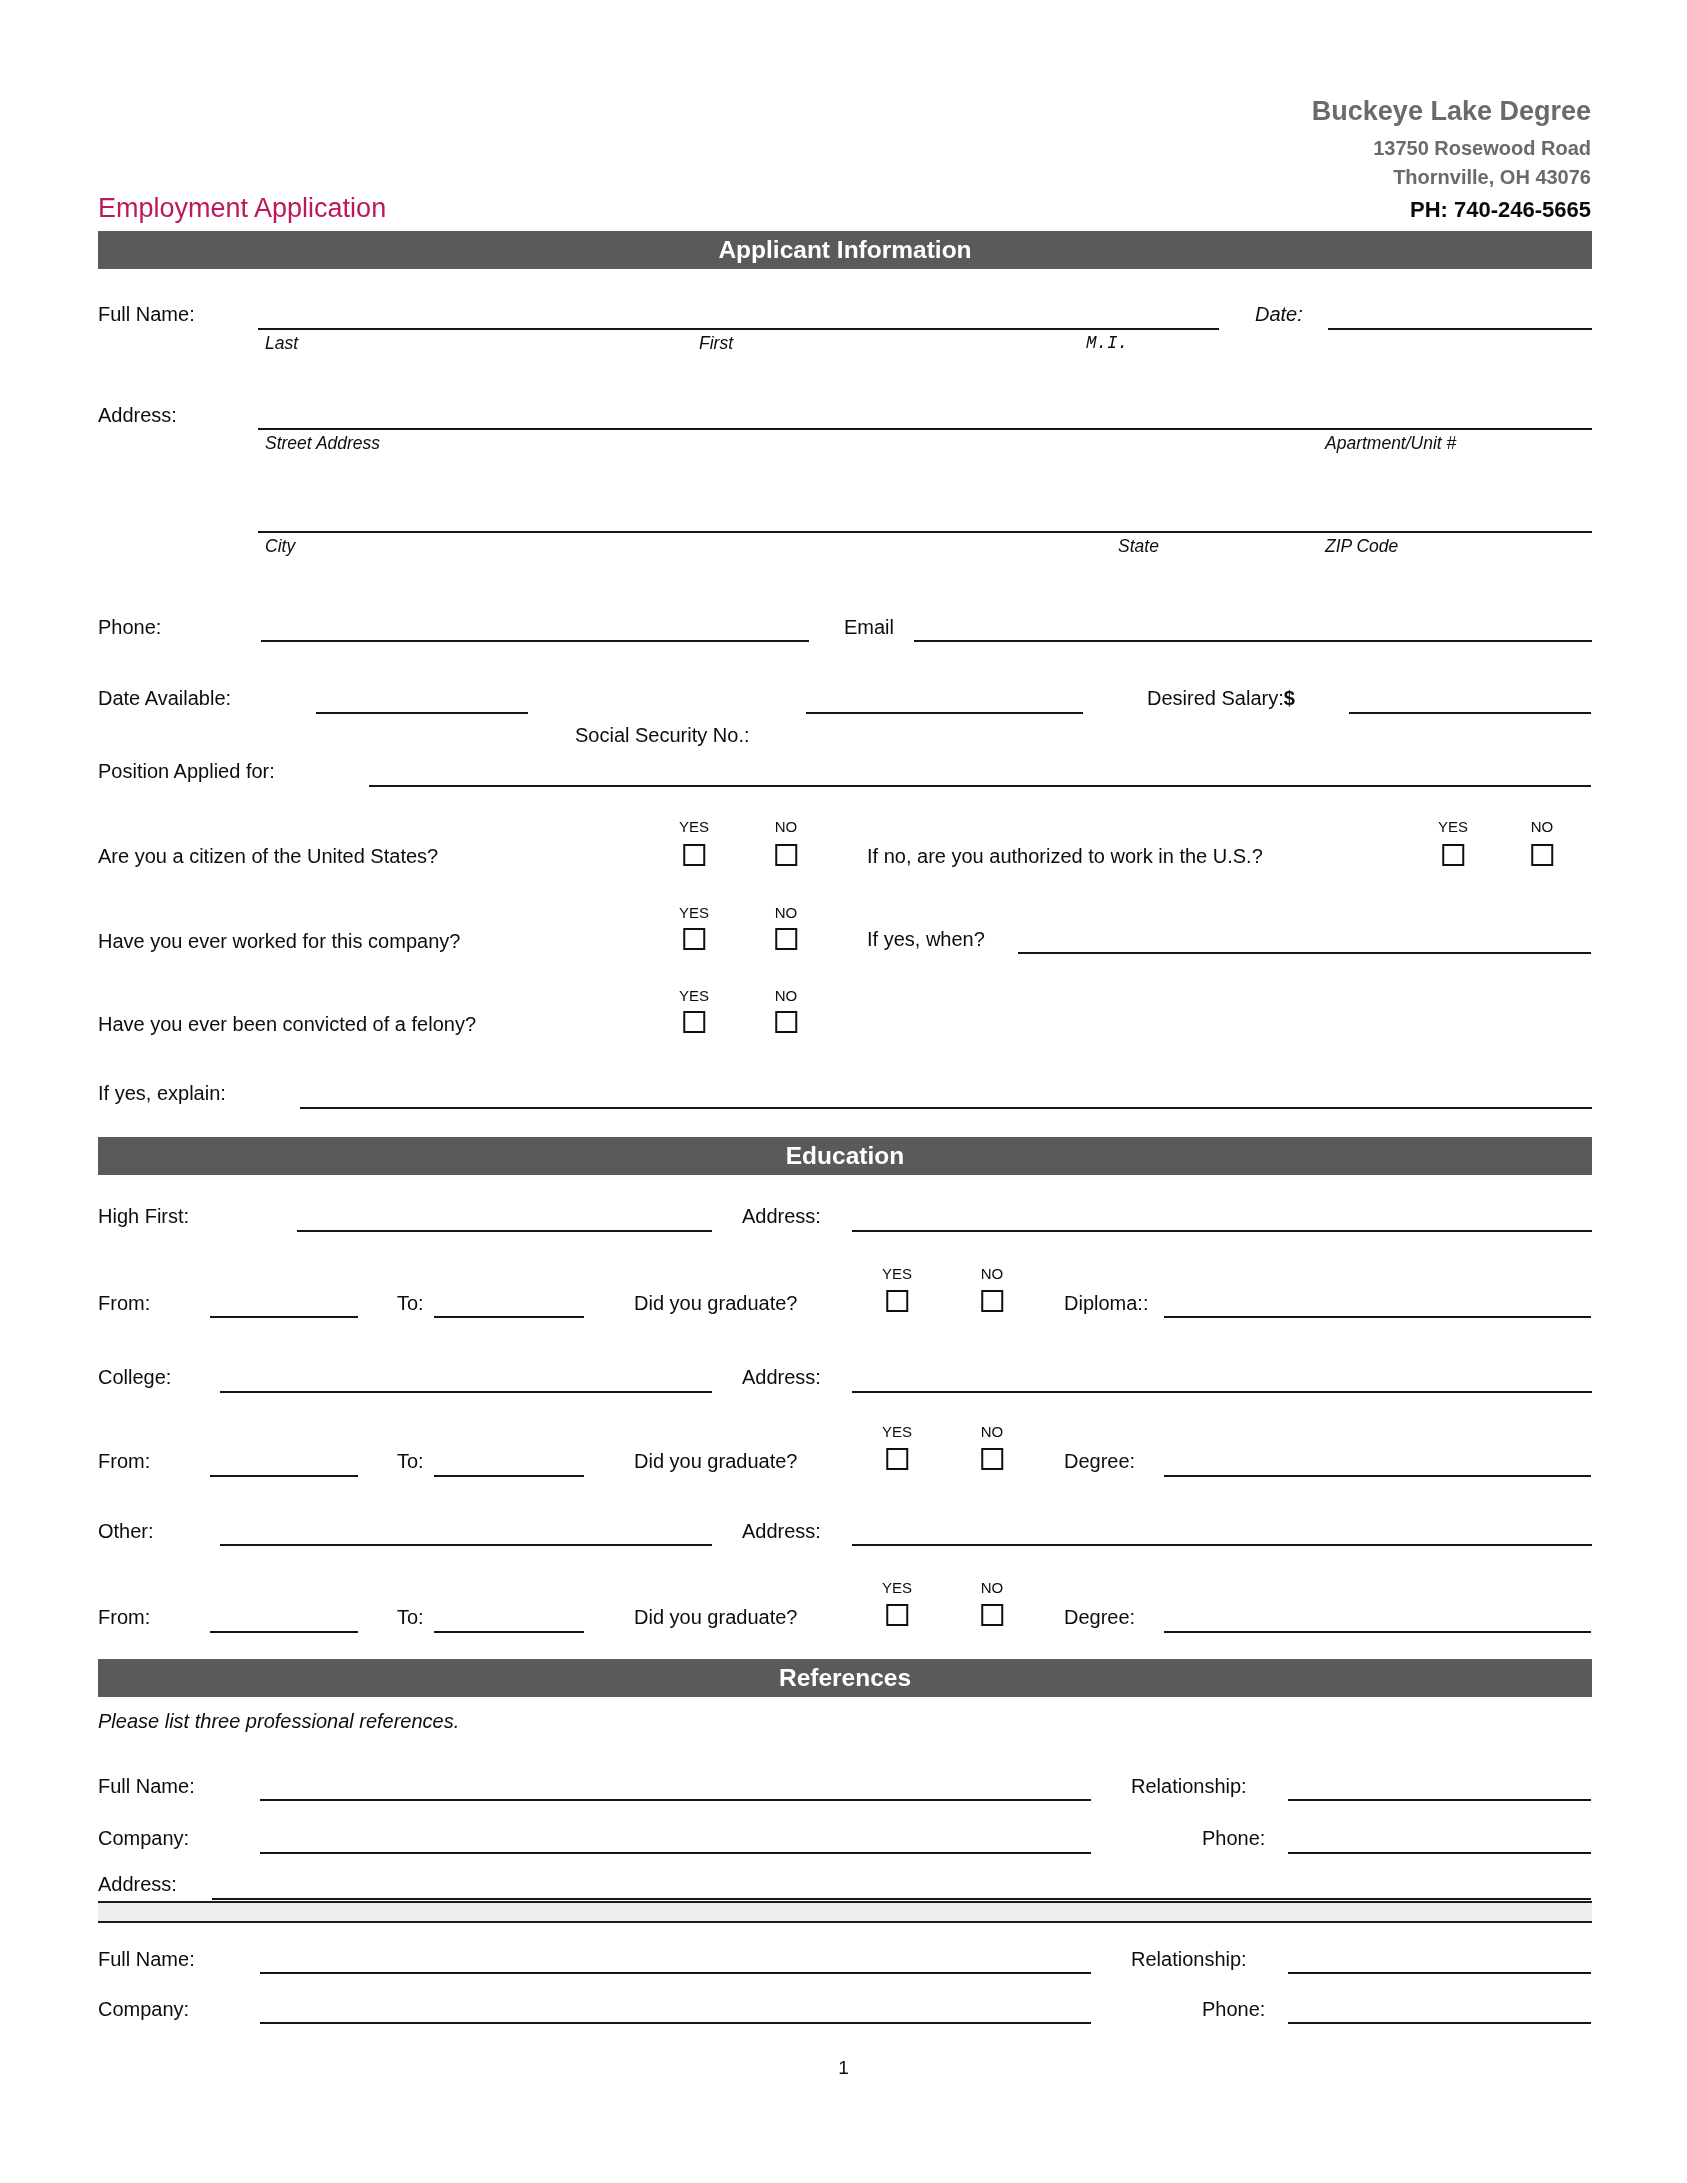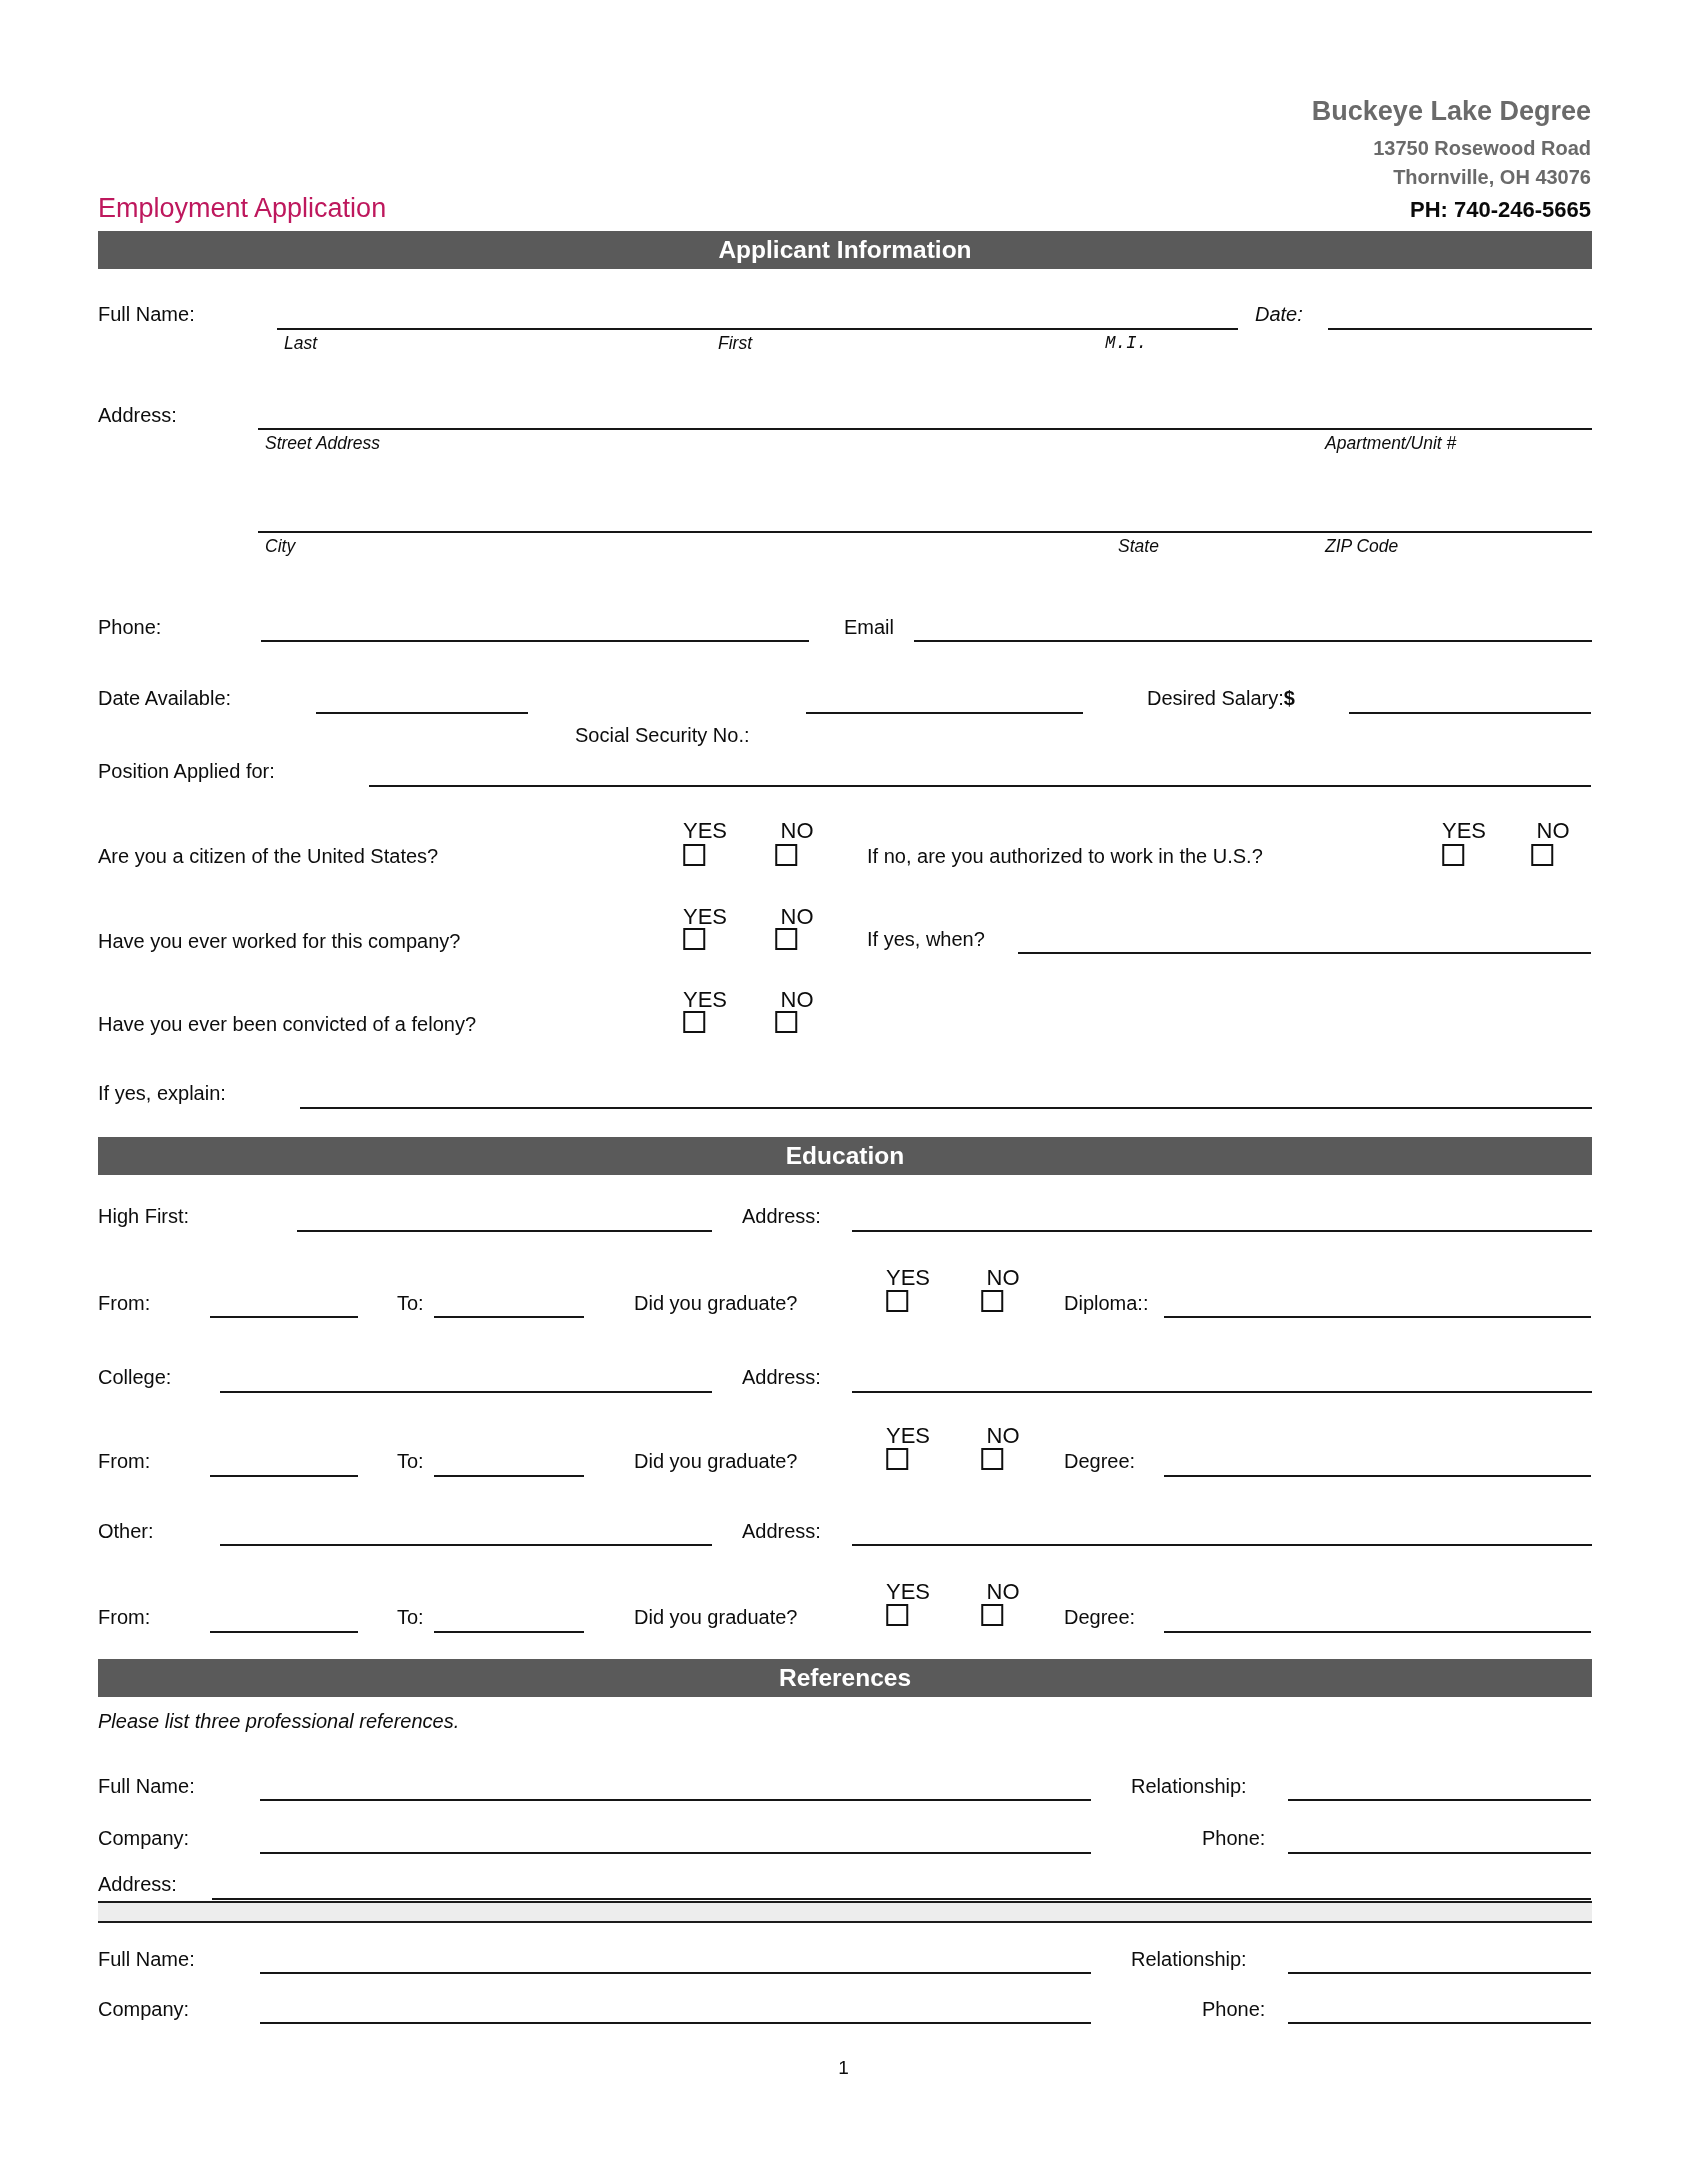--- a/index.html
+++ b/index.html
@@ -9,42 +9,42 @@
   .hdr-addr1{position:absolute;right:96px;top:137px;font-size:20px;font-weight:bold;color:#6a6a6a;white-space:nowrap;}
   .hdr-addr2{position:absolute;right:96px;top:166px;font-size:20px;font-weight:bold;color:#6a6a6a;white-space:nowrap;}
   .hdr-ph{position:absolute;right:96px;top:197px;font-size:22px;font-weight:bold;color:#0a0a0a;white-space:nowrap;}
   .form-title{position:absolute;left:98px;top:193px;font-size:27px;font-weight:normal;color:#be185d;white-space:nowrap;}
   .bar{position:absolute;left:98px;width:1494px;height:38px;background:#5a5a5a;color:#fff;
        font-weight:bold;font-size:24.5px;text-align:center;line-height:38px;}
   .lbl{position:absolute;font-size:20px;color:#0d0d0d;white-space:nowrap;}
   .b{font-weight:bold;}
   .fline{position:absolute;height:29px;border-bottom:2.6px solid #161616;}
   .sub{position:absolute;top:100%;margin-top:5.2px;font-style:italic;font-size:17.5px;color:#0d0d0d;white-space:nowrap;}
-  .ynlbl{position:absolute;transform:translateX(-50%);font-size:22px;color:#0d0d0d;white-space:nowrap;margin-left:11px;}
+  .ynlbl{position:absolute;transform:translateX(-50%);font-size:15px;color:#0d0d0d;white-space:nowrap;}
   .cbox{position:absolute;width:17.5px;height:17.5px;border:2.6px solid #101010;transform:translateX(-50%);background:#fff;}
   .note{position:absolute;left:98px;font-size:20px;font-style:italic;color:#0d0d0d;white-space:nowrap;}
   .strip{position:absolute;left:98px;width:1494px;height:17.5px;background:#ededed;
          border-top:2.6px solid #1c1c1c;border-bottom:2.6px solid #1c1c1c;box-sizing:content-box;}
   .pagenum{position:absolute;left:0;top:2057px;width:100%;text-align:center;font-size:19px;color:#0d0d0d;}
 </style>
 </head>
 <body>
 
 <div class="page">
 
   <div class="hdr-company">Buckeye Lake Degree</div>
   <div class="hdr-addr1">13750 Rosewood Road</div>
   <div class="hdr-addr2">Thornville, OH  43076</div>
   <div class="hdr-ph">PH: 740-246-5665</div>
   <div class="form-title">Employment Application</div>
 
   <div class="bar" style="top:231px;">Applicant Information</div>
 
   <div class="lbl" style="left:98px;top:303px;">Full Name:</div>
-  <div class="fline" style="left:258px;top:299px;width:961px;margin-left:19px;">
+  <div class="fline" style="left:258px;top:299px;width:961px;">
     <span class="sub" style="left:7px;">Last</span>
     <span class="sub" style="left:441px;">First</span>
     <span class="sub" style="left:828px;font-family:Liberation Mono, monospace;">M.I.</span>
   </div>
   <div class="lbl" style="left:1255px;top:303px;font-style:italic;">Date:</div>
   <div class="fline" style="left:1328px;top:299px;width:264px;"></div>
 
   <div class="lbl" style="left:98px;top:404px;">Address:</div>
   <div class="fline" style="left:258px;top:399px;width:1334px;">
     <span class="sub" style="left:7px;">Street Address</span>

